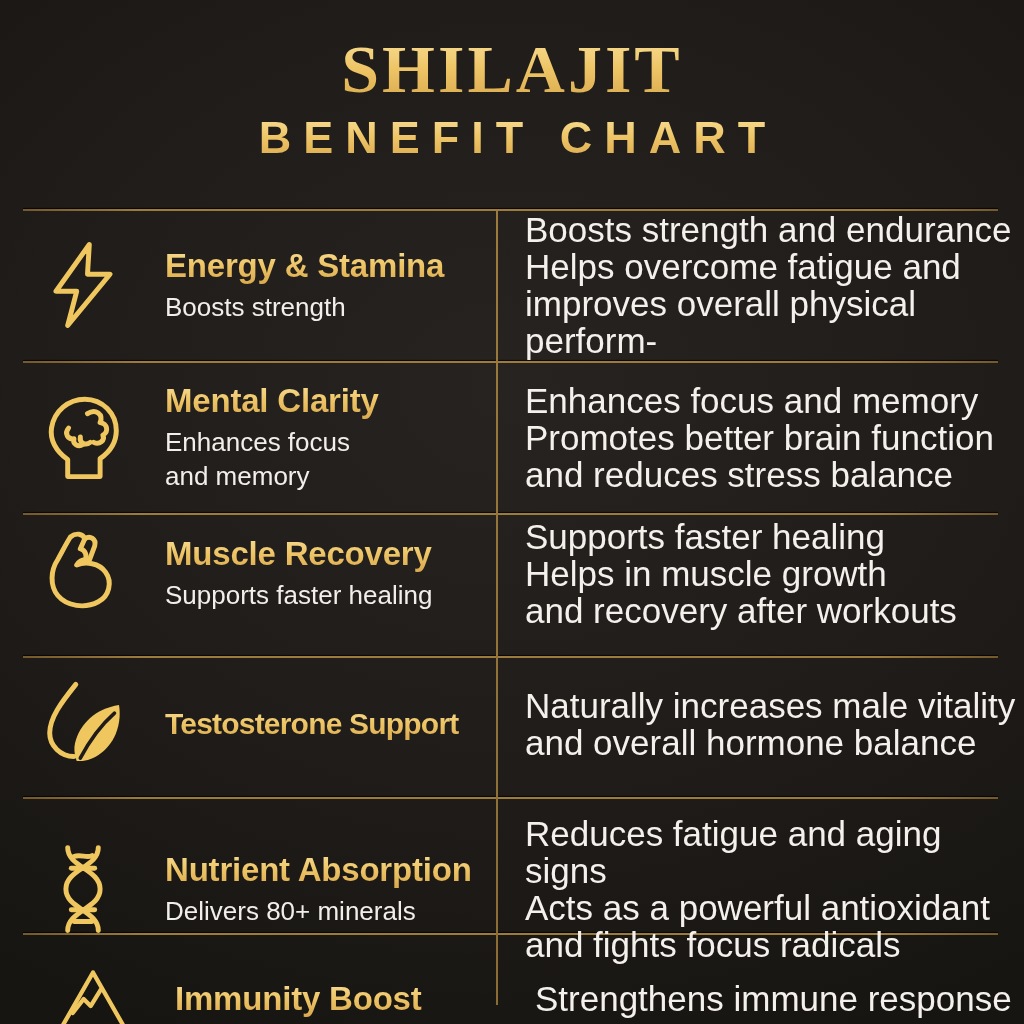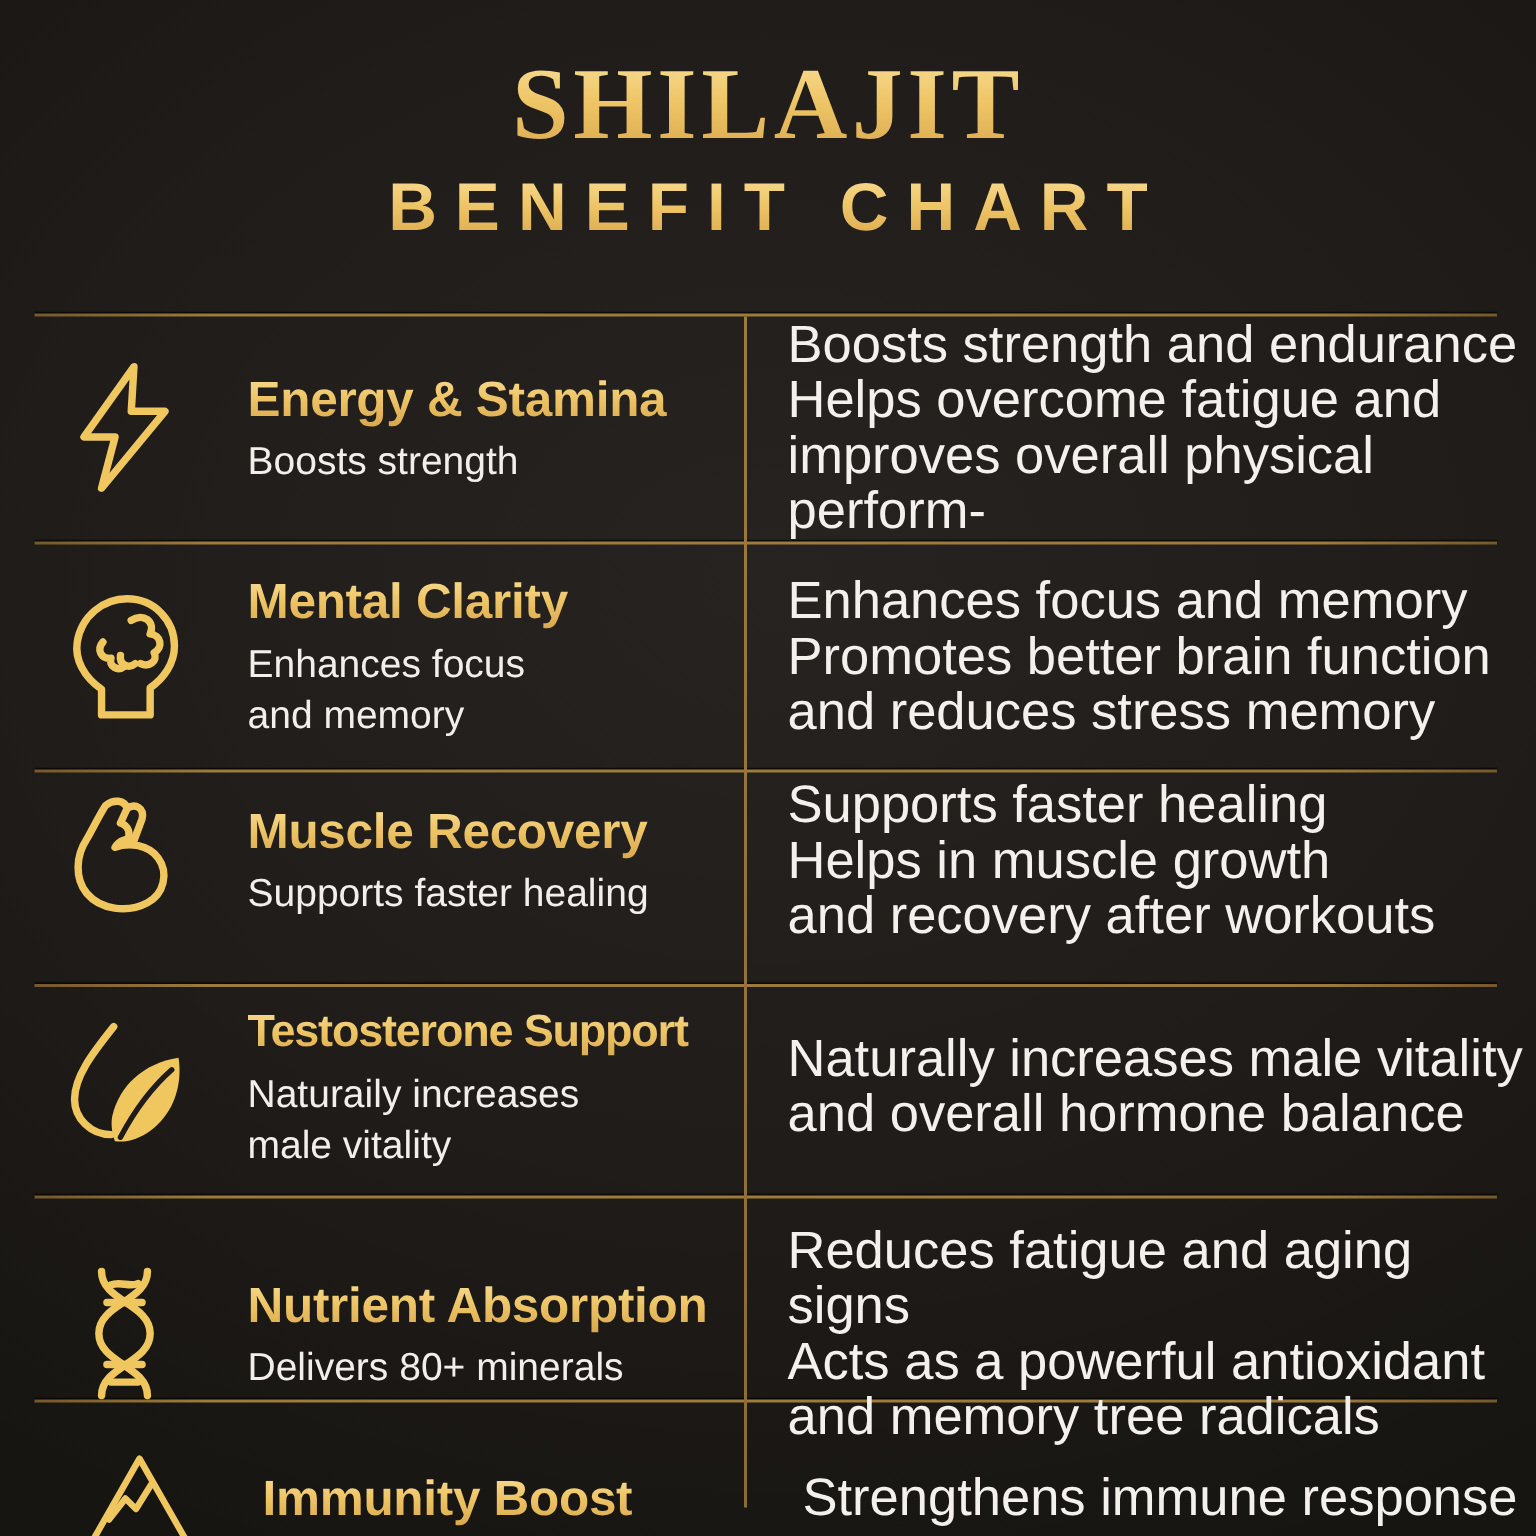--- a/index.html
+++ b/index.html
@@ -103,21 +103,21 @@
       <div class="name-cell">
         <div class="benefit-name gold-grad">Mental Clarity</div>
         <div class="benefit-summary">
           <span class="line">Enhances focus</span>
           <span class="line">and memory</span>
         </div>
       </div>
       <div class="detail-cell">
         <span class="line">Enhances focus and memory</span>
         <span class="line">Promotes better brain function</span>
-        <span class="line">and reduces stress memory</span>
+        <span class="line">and reduces stress balance</span>
       </div>
     </div>
 
     <div class="row r3">
       <div class="icon-cell">
         <svg viewBox="0 0 100 100">
           <path class="ic" d="M36 10 c6 -5 14 -4 16 2 c6 -4 13 0 11 8 l-6 16 c-6 -2 -11 0 -14 5 c10 -4 25 -2 32 8 c8 11 4 27 -8 33 c-15 8 -35 5 -45 -7 c-9 -11 -8 -28 0 -40 c4 -7 10 -19 14 -25 z"></path>
           <path class="ic" stroke-width="4.5" d="M52 12 l-5 11 c6 2 8 8 5 13"></path>
         </svg>
       </div>
@@ -137,24 +137,20 @@
     <div class="row r4">
       <div class="icon-cell">
         <svg viewBox="0 0 100 100">
           <path class="ic" d="M42 6 C26 26 13 43 13 60 C13 74 25 86 40 86"></path>
           <path class="ic-fill" d="M90 29 C64 33 46 50 41 72 C39 82 43 91 43 91 C60 93 78 80 86 62 C92 48 91 35 90 29 Z"></path>
           <path class="ic-cut" d="M47 88 C56 71 68 53 85 38"></path>
         </svg>
       </div>
       <div class="name-cell">
         <div class="benefit-name gold-grad tight">Testosterone Support</div>
-        <div class="benefit-summary">
-          <span class="line">Naturaily increases</span>
-          <span class="line">male vitality</span>
-        </div>
       </div>
       <div class="detail-cell">
         <span class="line">Naturally increases male vitality</span>
         <span class="line">and overall hormone balance</span>
       </div>
     </div>
 
     <div class="row r5">
       <div class="icon-cell">
         <svg viewBox="0 0 100 100">
@@ -168,21 +164,21 @@
       </div>
       <div class="name-cell">
         <div class="benefit-name gold-grad">Nutrient Absorption</div>
         <div class="benefit-summary">
           <span class="line">Delivers 80+ minerals</span>
         </div>
       </div>
       <div class="detail-cell">
         <span class="line">Reduces fatigue and aging signs</span>
         <span class="line">Acts as a powerful antioxidant</span>
-        <span class="line">and memory tree radicals</span>
+        <span class="line">and fights focus radicals</span>
       </div>
     </div>
 
     <div class="row r6">
       <div class="icon-cell">
         <svg viewBox="0 0 100 100">
           <path class="ic" d="M50 16 L90 86 H10 Z"></path>
           <path class="ic" stroke-width="5" d="M24 68 L38 50 L47 59 L60 38"></path>
           <path class="ic" stroke-width="4.5" d="M4 92 H96"></path>
         </svg>

